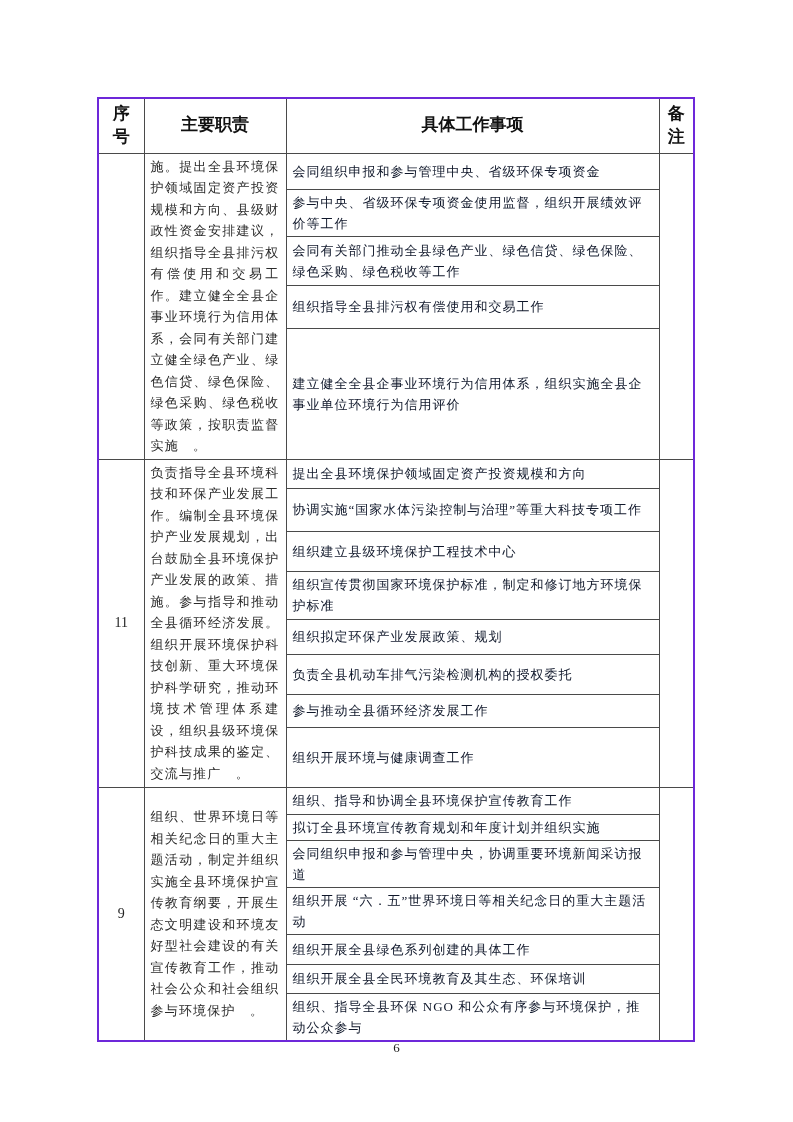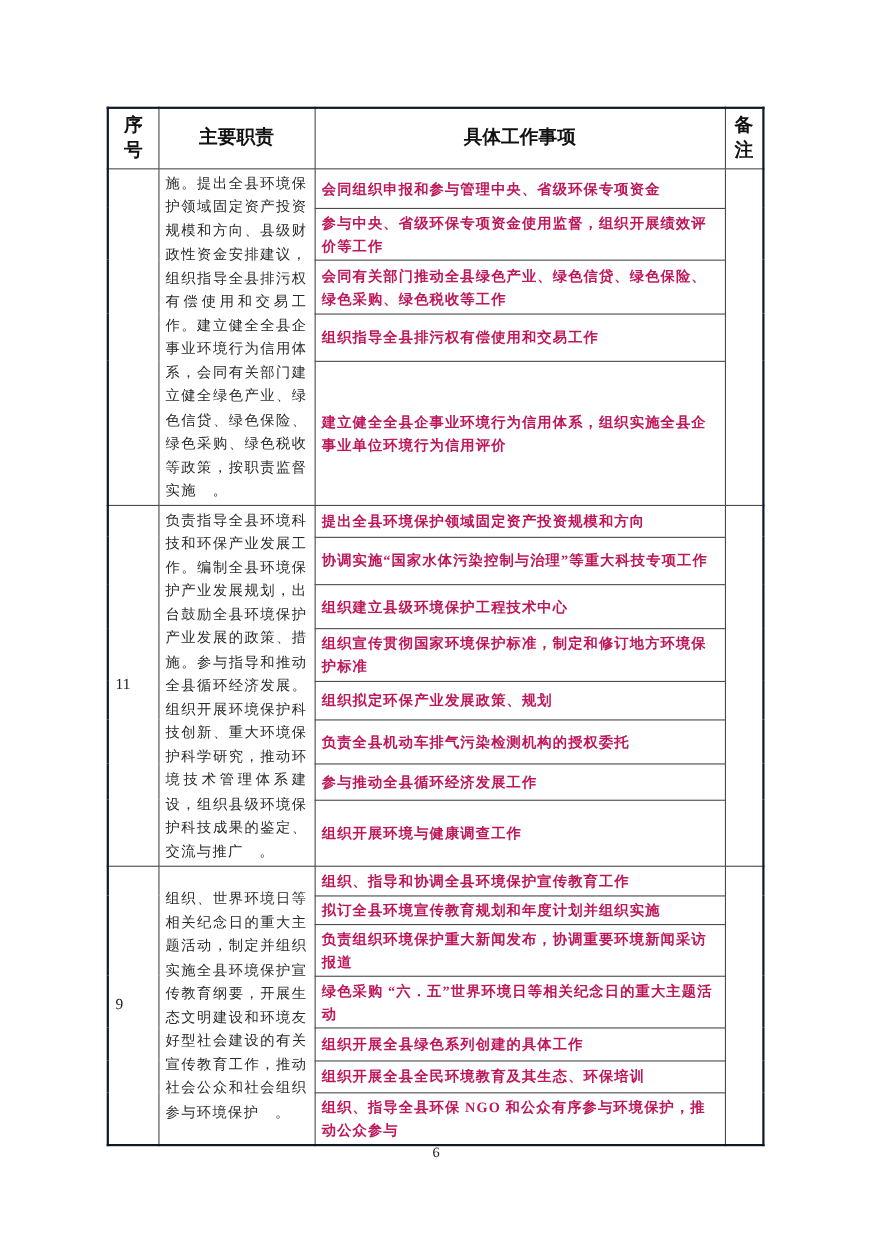--- a/index.html
+++ b/index.html
@@ -12,38 +12,39 @@
     color: #1d1d1d;
     overflow: hidden;
   }
   table.duties {
     position: absolute;
     left: 97px;
     top: 97px;
     width: 596px;
     border-collapse: collapse;
     table-layout: fixed;
-    border: 2px solid #0f172a;
+    border: 2px solid #6d28d9;
   }
   table.duties td, table.duties th {
     border: 1px solid #4a4a4a;
     padding: 2px 6px;
     overflow: hidden;
   }
   th.hdr {
     font-family: "Liberation Sans", "DejaVu Sans", sans-serif;
     font-weight: bold;
     font-size: 17px;
     line-height: 1.35;
     text-align: center;
     vertical-align: middle;
     color: #111;
   }
   th.hdr-narrow { padding: 2px 7px; word-break: break-all; }
   td.seq {
+    text-align: center;
     vertical-align: middle;
     font-size: 14px;
     color: #222;
   }
   td.duty {
     vertical-align: middle;
     font-size: 13px;
     letter-spacing: 1.2px;
     line-height: 21.5px;
     text-align: justify;
@@ -51,23 +52,22 @@
     color: #2a2a2a;
     padding: 3px 7px;
     font-family: Liberation Serif, serif;
   }
   td.item {
     vertical-align: middle;
     font-size: 13px;
     letter-spacing: 1px;
     line-height: 21px;
     text-align: left;
-    color: #be185d;
+    color: #0f172a;
     padding: 3px 7px;
-    font-weight: bold;
   }
   td.note { padding: 0; }
   .footer {
     position: absolute;
     left: 0;
     top: 1040px;
     width: 100%;
     text-align: center;
     font-size: 13px;
     color: #222;
@@ -143,24 +143,24 @@
     <tr style="height:27px">
       <td class="seq" rowspan="7">9</td>
       <td class="duty" rowspan="7">组织、世界环境日等相关纪念日的重大主题活动，制定并组织实施全县环境保护宣传教育纲要，开展生态文明建设和环境友好型社会建设的有关宣传教育工作，推动社会公众和社会组织参与环境保护　。</td>
       <td class="item">组织、指导和协调全县环境保护宣传教育工作</td>
       <td class="note" rowspan="7"></td>
     </tr>
     <tr style="height:25px">
       <td class="item">拟订全县环境宣传教育规划和年度计划并组织实施</td>
     </tr>
     <tr style="height:42px">
-      <td class="item">负责组织环境保护重大新闻发布，协调重要环境新闻采访报道</td>
+      <td class="item">会同组织申报和参与管理中央，协调重要环境新闻采访报道</td>
     </tr>
     <tr style="height:46px">
-      <td class="item">绿色采购 “六．五”世界环境日等相关纪念日的重大主题活动</td>
+      <td class="item">组织开展 “六．五”世界环境日等相关纪念日的重大主题活动</td>
     </tr>
     <tr style="height:30px">
       <td class="item">组织开展全县绿色系列创建的具体工作</td>
     </tr>
     <tr style="height:29px">
       <td class="item">组织开展全县全民环境教育及其生态、环保培训</td>
     </tr>
     <tr style="height:41px">
       <td class="item">组织、指导全县环保 NGO 和公众有序参与环境保护，推动公众参与</td>
     </tr>

